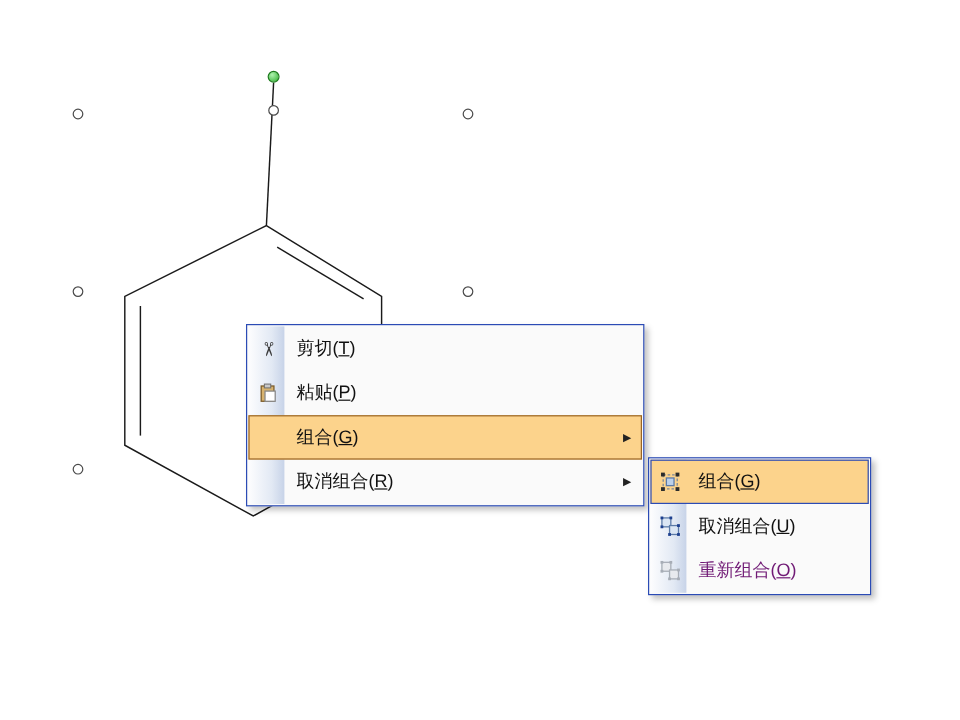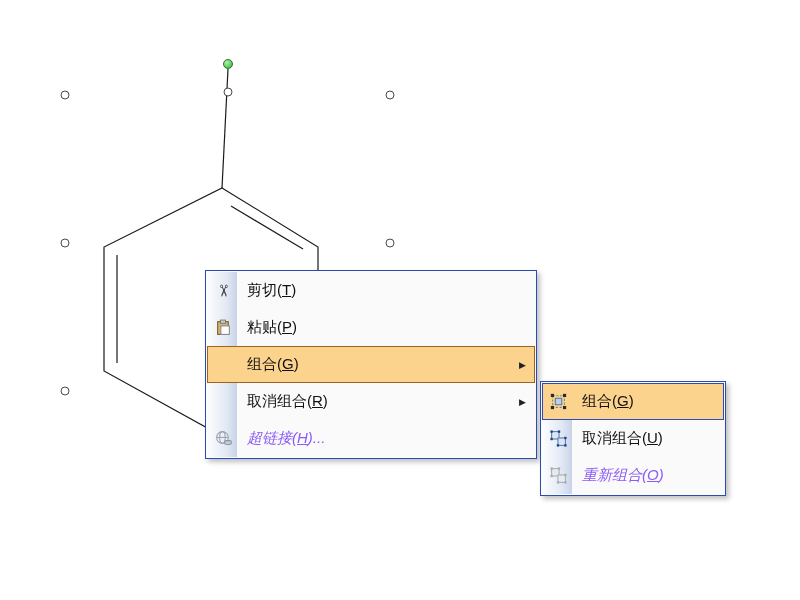--- a/index.html
+++ b/index.html
@@ -35,21 +35,21 @@
     position:relative;height:37px;display:flex;align-items:center;
     padding:0 24px 0 40px;font-size:15px;color:#111;cursor:default;
     white-space:nowrap;
   }
   .mi .ic{
     position:absolute;left:5px;top:50%;transform:translateY(-50%);
     width:22px;height:22px;display:flex;align-items:center;justify-content:center;
   }
   .mi.hl{background:#fcd38c;outline:1px solid #9a6524;outline-offset:-1px;}
   .mi.sel{background:#fcd38c;outline:1px solid #2b4bb5;outline-offset:-1px;}
-  .mi.dis{color:#8b5cf6;font-style:italic;}
+  .mi.dis{color:#701a75;}
   .accel{text-decoration:underline;}
   .arrow{position:absolute;right:9px;top:50%;transform:translateY(-50%);font-size:9px;color:#222;}
   .glyph-scissors{font-size:16px;line-height:1;color:#3a3a3a;display:inline-block;transform:rotate(90deg);}
 </style>
 </head>
 <body>
 
 <svg class="canvas-svg" width="800" height="600">
   <g stroke="#1a1a1a" stroke-width="1.2" fill="none">
     <line x1="228" y1="69" x2="222" y2="188"></line>
@@ -95,31 +95,20 @@
     <span class="arrow">▶</span>
   </div>
 
   <div class="mi">
     <span><span>取消组合(</span><span class="accel">R</span><span>)</span></span>
     <span class="arrow">▶</span>
   </div>
 
 
 
-  <div class="mi dis">
-    <span class="ic">
-      <svg width="17" height="17" viewBox="0 0 16 16">
-        <circle cx="7" cy="7" r="5.5" fill="#eceff4" stroke="#9aa4b2"></circle>
-        <ellipse cx="7" cy="7" rx="2.6" ry="5.5" fill="none" stroke="#9aa4b2"></ellipse>
-        <path d="M1.5 7h11" stroke="#9aa4b2"></path>
-        <rect x="9" y="10" width="6.5" height="3.6" rx="1.8" fill="#c7ccd4" stroke="#8a94a2"></rect>
-      </svg>
-    </span>
-    <span><span>超链接(</span><span class="accel">H</span><span>)...</span></span>
-  </div>
 </div>
 
 <div class="menu" style="left:540px;top:381px;width:186px;">
   <div class="strip"></div>
 
   <div class="mi sel">
     <span class="ic">
       <svg width="17" height="17" viewBox="0 0 16 16">
         <rect x="2.5" y="2.5" width="11" height="11" fill="none" stroke="#7a8699" stroke-dasharray="2 1.5"></rect>
         <rect x="0.8" y="0.8" width="3" height="3" fill="#2b2b2b"></rect>

